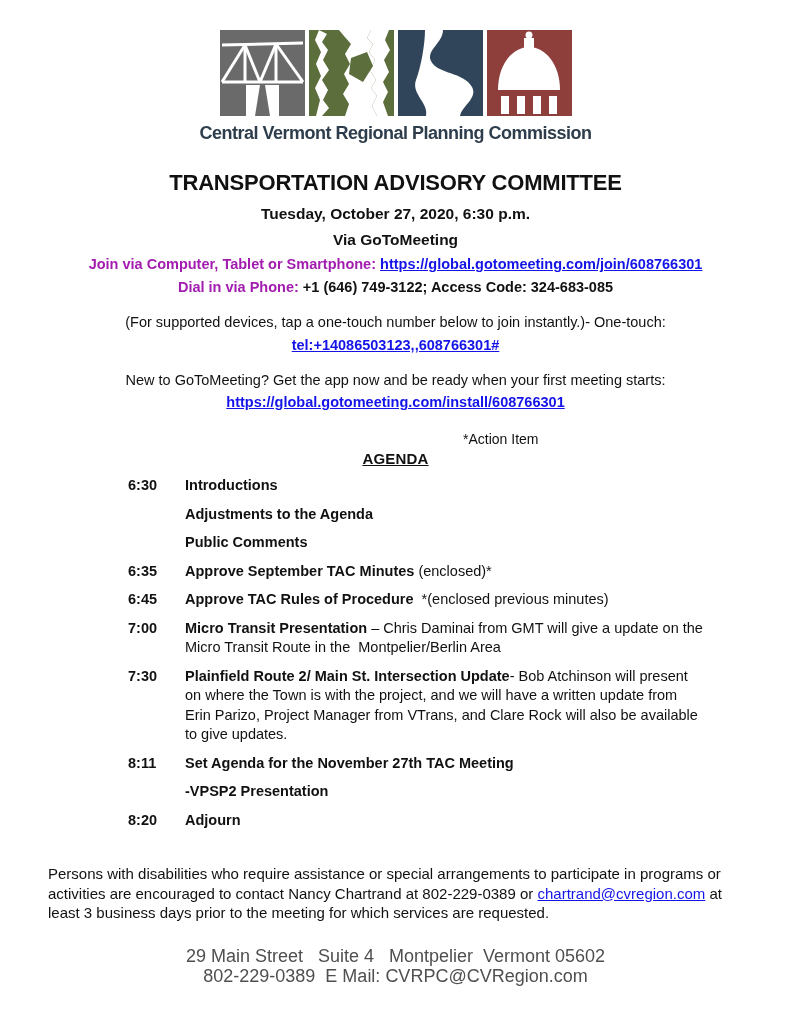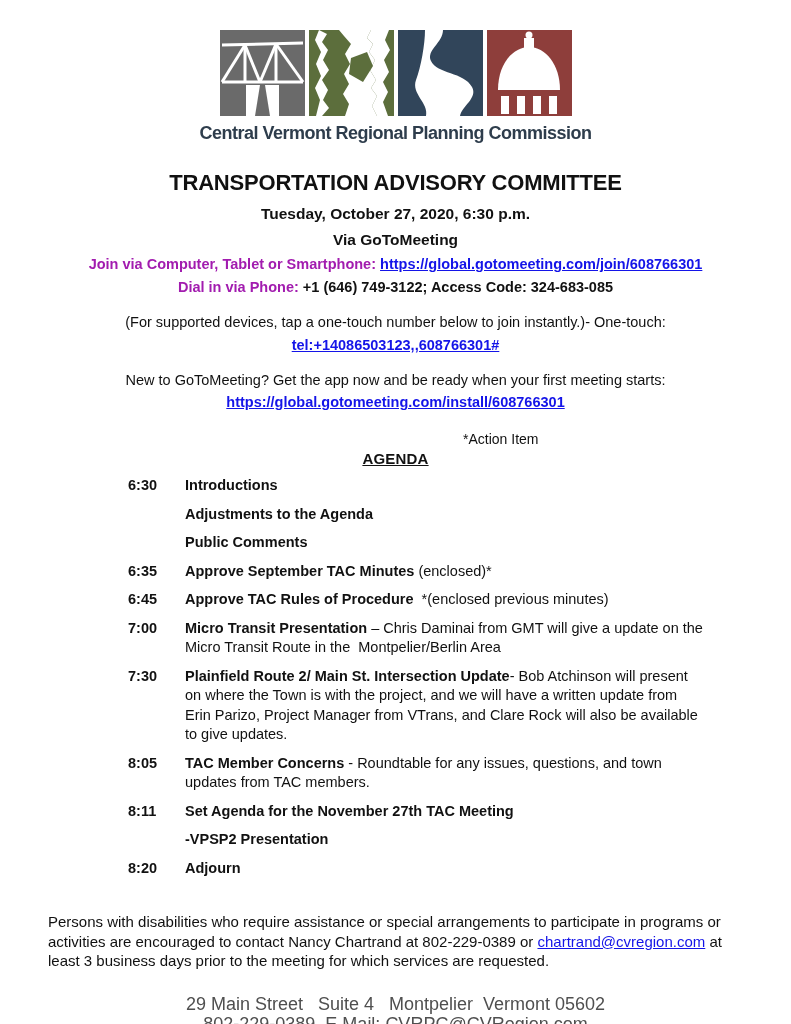--- a/index.html
+++ b/index.html
@@ -191,24 +191,20 @@
   <div class="agenda-row">
     <div class="agenda-time">7:00</div>
     <div class="agenda-text"><span class="agenda-title">Micro Transit Presentation</span><span class="agenda-detail"> – Chris Daminai from GMT will give a update on the Micro Transit Route in the  Montpelier/Berlin Area</span></div>
   </div>
 
   <div class="agenda-row">
     <div class="agenda-time">7:30</div>
     <div class="agenda-text"><span class="agenda-title">Plainfield Route 2/ Main St. Intersection Update</span><span class="agenda-detail">- Bob Atchinson will present on where the Town is with the project, and we will have a written update from Erin Parizo, Project Manager from VTrans, and Clare Rock will also be available to give updates.</span></div>
   </div>
 
-  <div class="agenda-row">
-    <div class="agenda-time">8:05</div>
-    <div class="agenda-text"><span class="agenda-title">TAC Member Concerns</span><span class="agenda-detail"> - Roundtable for any issues, questions, and town updates from TAC members.</span></div>
-  </div>
 
   <div class="agenda-row">
     <div class="agenda-time">8:11</div>
     <div class="agenda-text"><span class="agenda-title">Set Agenda for the November 27th TAC Meeting</span><span class="agenda-detail"></span></div>
   </div>
 
   <div class="agenda-row">
     <div class="agenda-time"></div>
     <div class="agenda-text"><span class="agenda-title">-VPSP2 Presentation</span><span class="agenda-detail"></span></div>
   </div>

